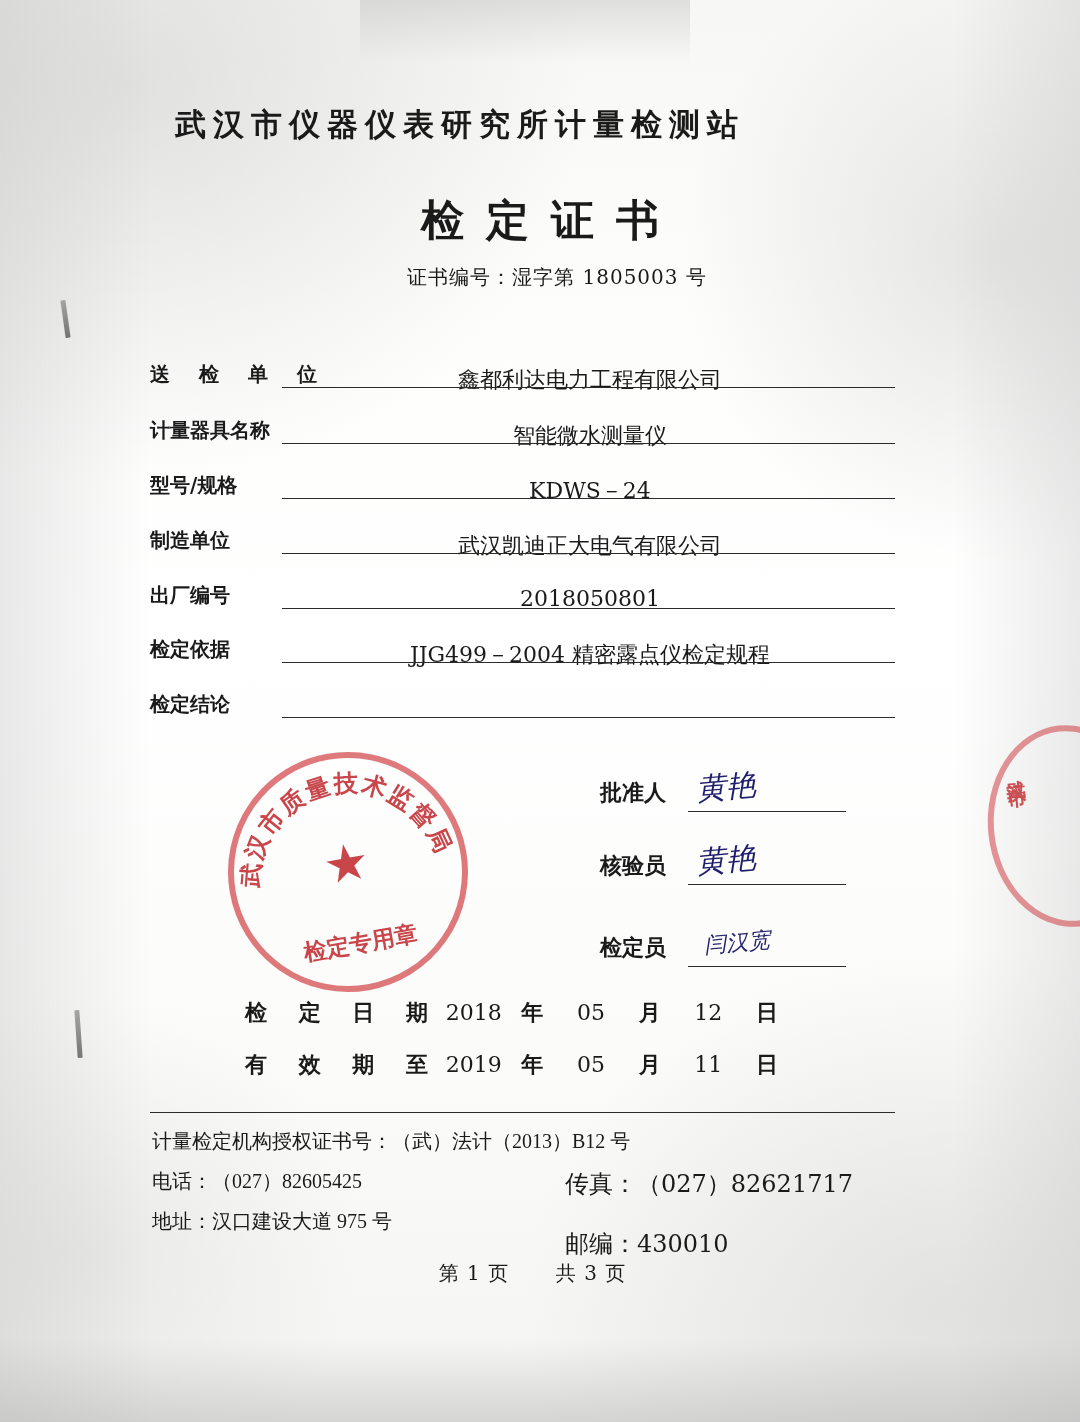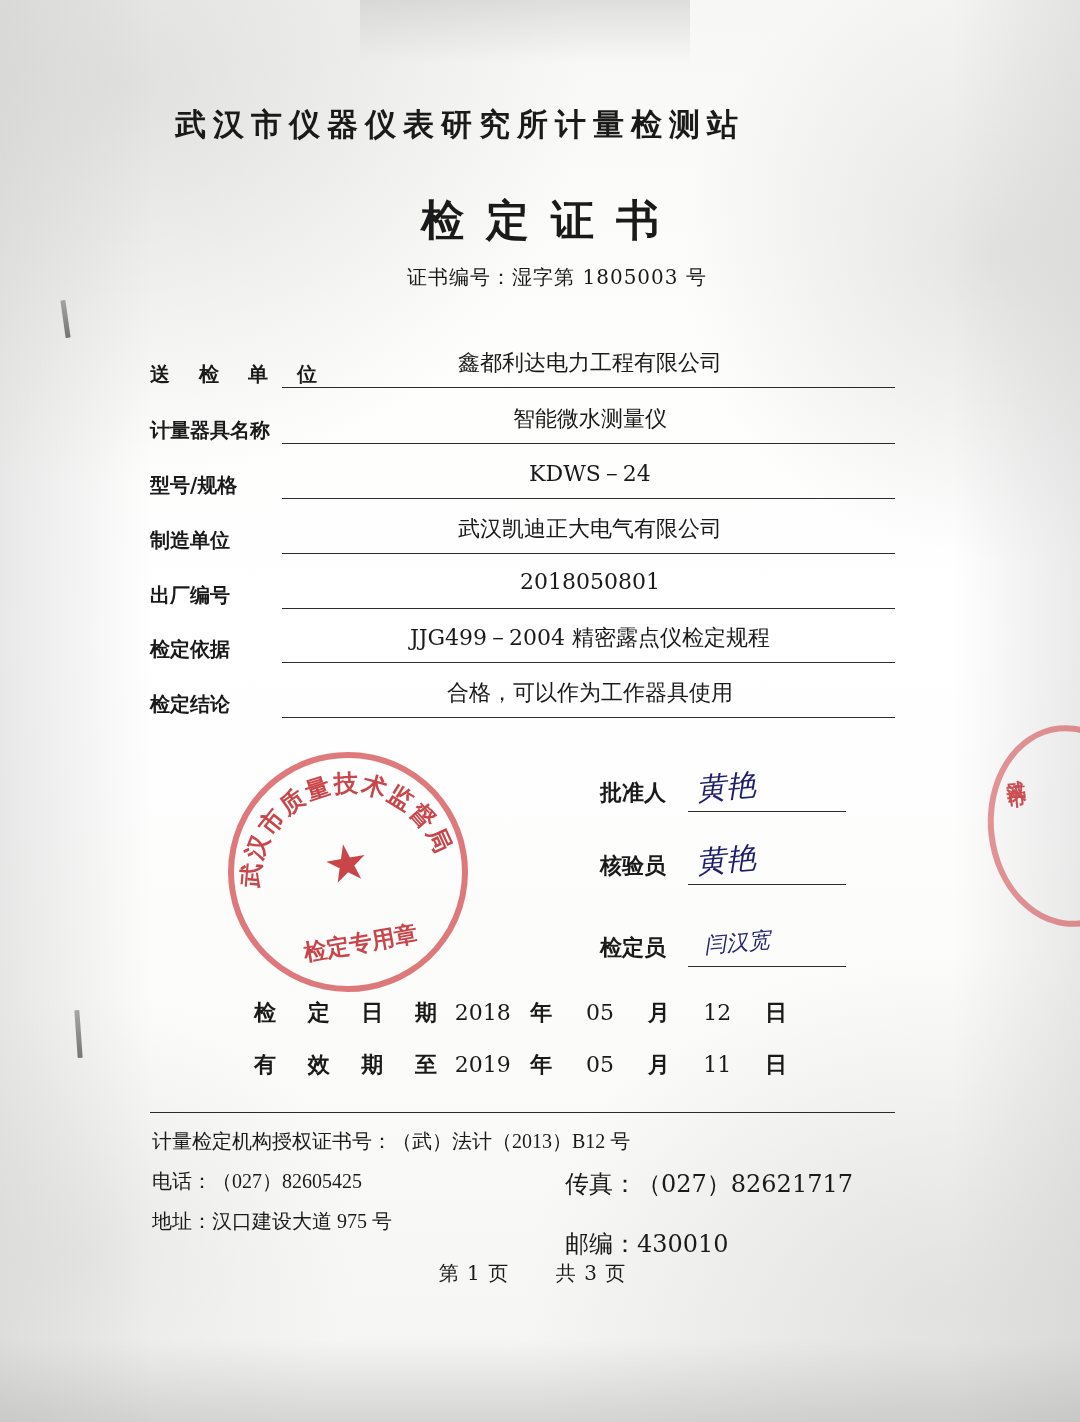--- a/index.html
+++ b/index.html
@@ -114,21 +114,21 @@
     font-weight: 600;
     white-space: nowrap;
   }
   .field .lbl.sp {
     letter-spacing: 11px;
   }
   .field .val {
     position: absolute;
     left: 135px;
     right: 0;
-    top: 0;
+    top: 17px;
     text-align: center;
     font-size: 22px;
     white-space: nowrap;
   }
   .field .rule {
     position: absolute;
     left: 132px;
     right: 0;
     top: 39px;
     border-bottom: 1.6px solid #2b2b2b;
@@ -175,21 +175,21 @@
     white-space: nowrap;
   }
   .s1r { top: 775px; }
   .s2r { top: 848px; }
   .s3r { top: 930px; }
   .s3r .hand { font-size: 22px; left: 104px; top: -2px; color: #25256e; }
 
   
   .daterow {
     position: absolute;
-    left: 254px;
+    left: 245px;
     width: 560px;
     font-size: 22px;
     font-weight: 600;
     white-space: nowrap;
   }
   .d1 { top: 998px; }
   .d2 { top: 1050px; }
   .daterow .dlabel { letter-spacing: 12px; display: inline-block; width: 190px; }
   .daterow .num { display: inline-block; width: 62px; text-align: center; font-weight: normal; }
   .daterow .unit { display: inline-block; width: 40px; text-align: center; }
@@ -345,21 +345,20 @@
     <span class="val">2018050801</span>
     <span class="rule"></span>
   </div>
   <div class="field f6">
     <span class="lbl">检定依据</span>
     <span class="val">JJG499－2004 精密露点仪检定规程</span>
     <span class="rule"></span>
   </div>
   <div class="field f7">
     <span class="lbl">检定结论</span>
-    <span class="val">合格，可以作为工作器具使用</span>
     <span class="rule"></span>
   </div>
 
   <div class="seal">
     <div class="arc">
       <svg viewBox="0 0 216 216" aria-hidden="true">
         <path id="sealArc" d="M 22,118 A 86,86 0 0 1 194,118" fill="none"></path>
         <text>
           <textPath href="#sealArc" startOffset="50%" text-anchor="middle">武汉市质量技术监督局</textPath>
         </text>

